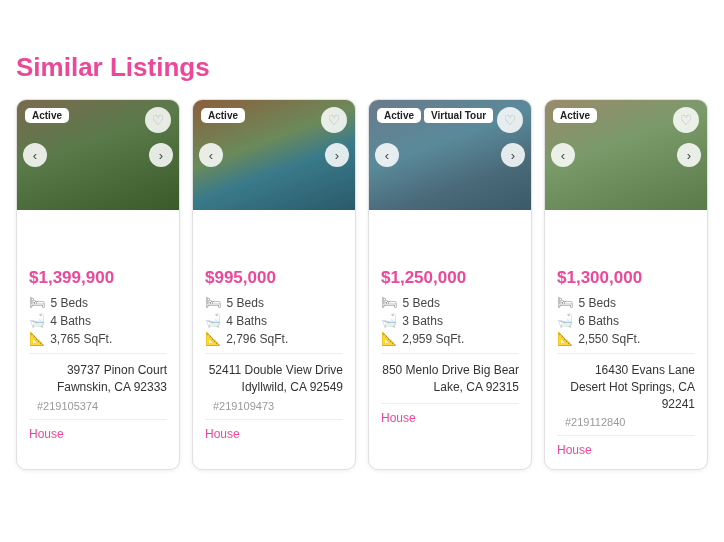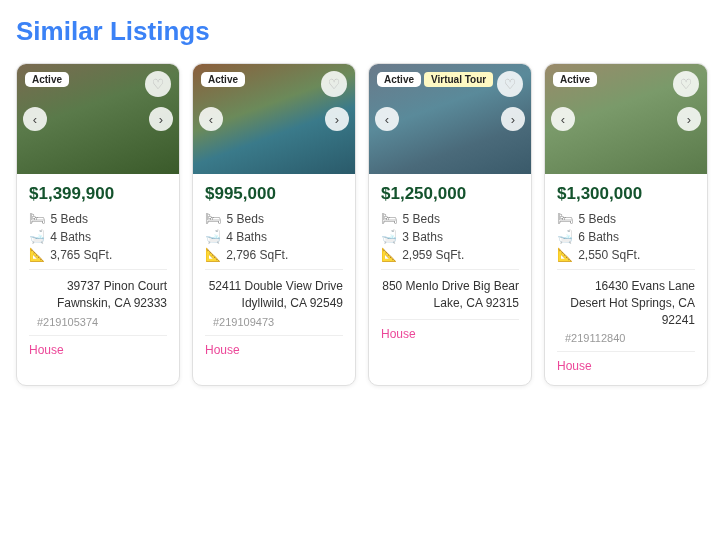--- a/index.html
+++ b/index.html
@@ -6,21 +6,22 @@
     body {
       font-family: Arial, sans-serif;
       background: #fff;
       padding: 16px;
       width: 724px;
     }
     h1 {
       font-size: 26px;
       font-weight: 700;
       margin-bottom: 16px;
-      color: #3b82f6;
+      color: #ec4899;
+      margin-top: 36px;
     }
     .listings-grid {
       display: grid;
       grid-template-columns: repeat(4, 1fr);
       gap: 12px;
     }
     .listing-card {
       border: 1px solid #e0e0e0;
       border-radius: 10px;
       overflow: hidden;
@@ -55,21 +56,21 @@
       font-size: 10px;
       font-weight: 700;
       padding: 2px 7px;
       border-radius: 5px;
       z-index: 2;
     }
     .badge-virtual-tour {
       position: absolute;
       top: 8px;
       left: 55px;
-      background: #fef9c3;
+      background: #ffffff;
       color: #222;
       font-size: 10px;
       font-weight: 700;
       padding: 2px 7px;
       border-radius: 4px;
       z-index: 2;
     }
     .heart-btn {
       position: absolute;
       top: 7px;
@@ -106,22 +107,23 @@
     }
     .nav-arrow-left { left: 6px; }
     .nav-arrow-right { right: 6px; }
 
     .card-body {
       padding: 10px 12px 12px;
     }
     .price {
       font-size: 17px;
       font-weight: 700;
-      color: #14532d;
+      color: #ec4899;
       margin-bottom: 7px;
+      margin-top: 48px;
     }
     .detail-row {
       display: flex;
       align-items: center;
       font-size: 12px;
       color: #444;
       margin-bottom: 3px;
       gap: 5px;
     }
     .detail-icon {

